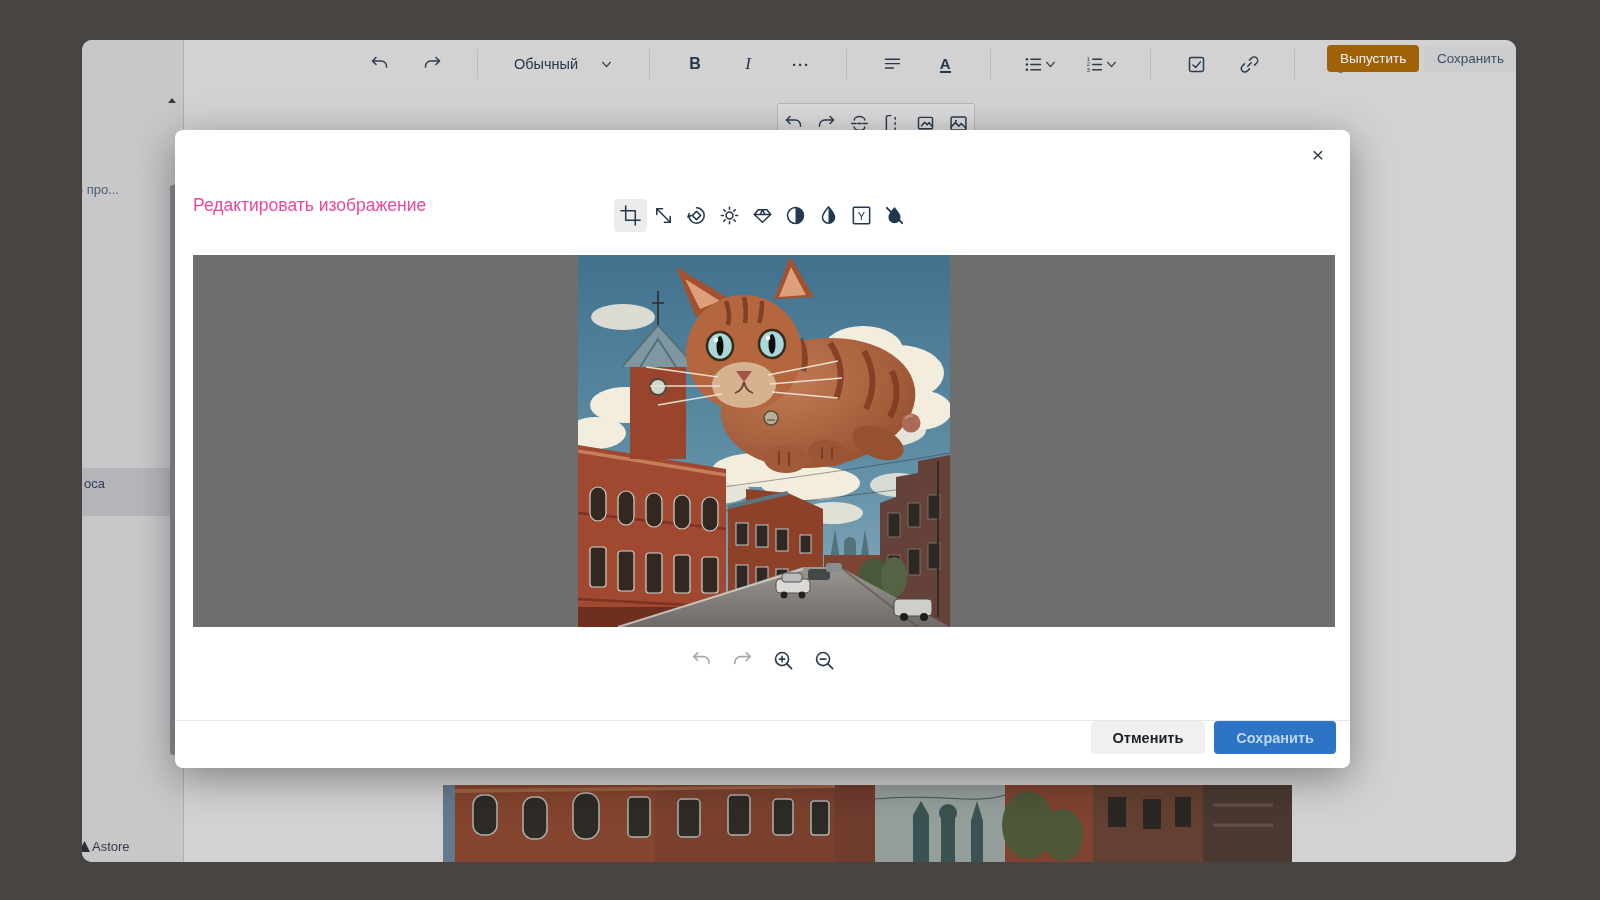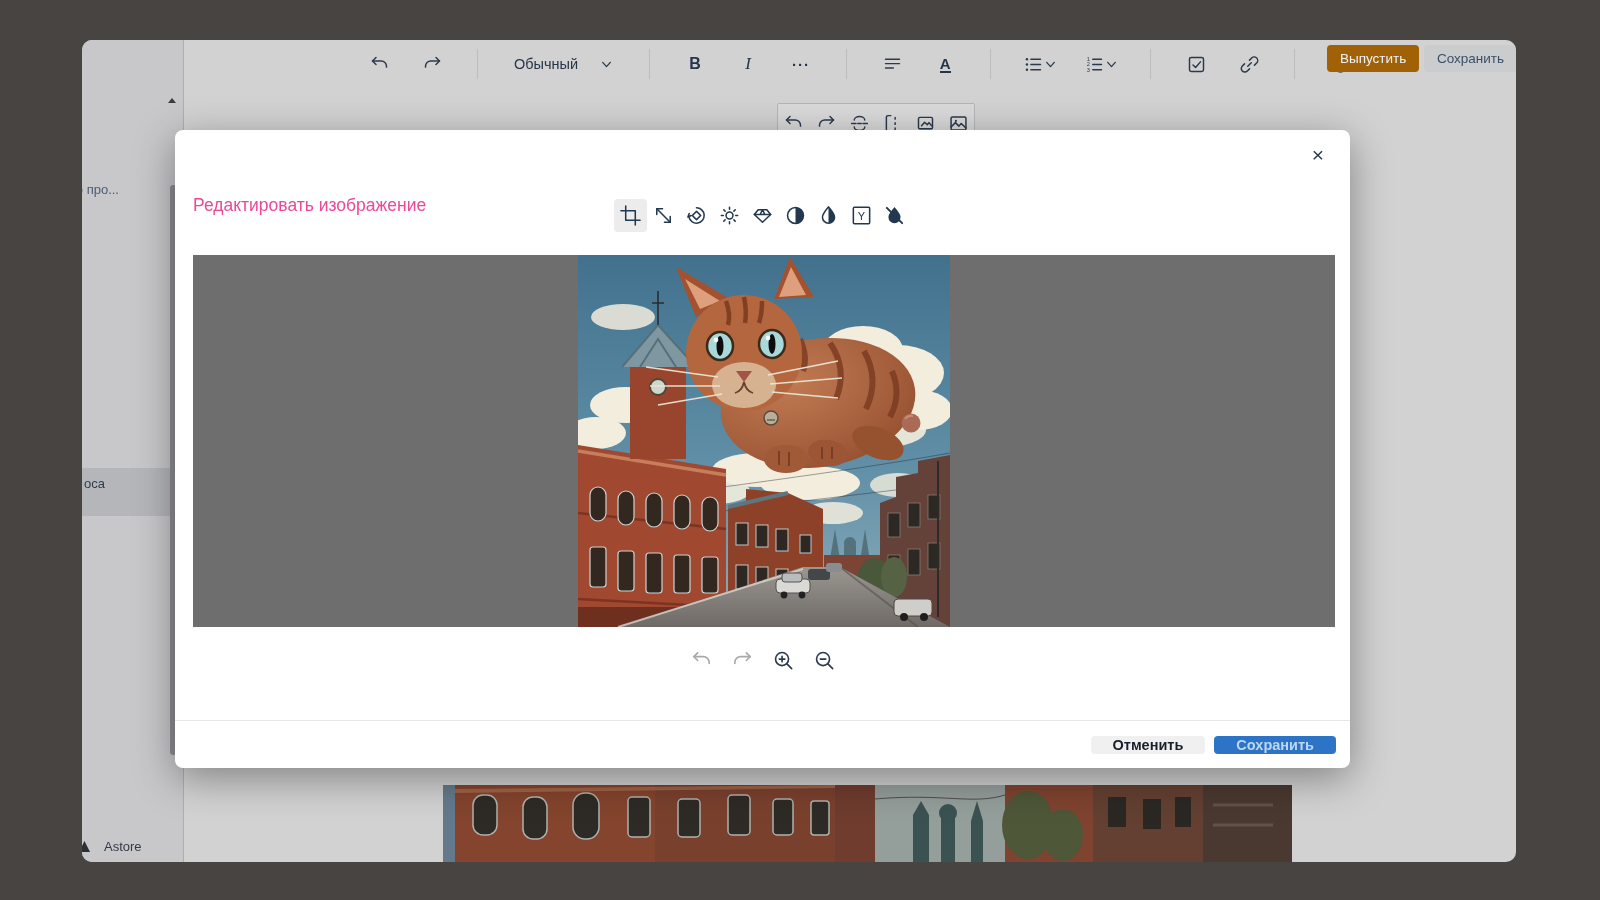--- a/index.html
+++ b/index.html
@@ -14,21 +14,21 @@
   #window {
     position:absolute; left:82px; top:40px; width:1434px; height:822px;
     background:#d2d2d3; border-radius:10px; overflow:hidden;
   }
   
   .sidebar { position:absolute; left:0; top:0; width:101px; height:100%; background:#c8c8cb; }
   .sidebar-divider { position:absolute; left:101px; top:0; width:1px; height:100%; background:#aeaeb0; }
   .sb-item-top { position:absolute; top:142px; left:-12px; font-size:13px; color:#4a5c72; white-space:nowrap; }
   .sb-item-sel { position:absolute; top:428px; left:0; width:101px; height:48px; background:#b5b6ba;
                  font-size:13px; line-height:32px; color:#2e3d4e; padding-left:2px; }
-  .sb-footer { position:absolute; bottom:8px; left:-3px; font-size:13px; color:#323b47; display:flex; align-items:center; gap:14px; }
+  .sb-footer { position:absolute; bottom:8px; left:-3px; font-size:13px; color:#323b47; display:flex; align-items:center; gap:2px; }
   .sb-logo { width:11px; height:11px; background:#2b2f36; clip-path:polygon(50% 0,100% 100%,0 100%); }
   .sb-scroll-up { position:absolute; left:86px; top:58px; width:0; height:0;
                   border-left:4px solid transparent; border-right:4px solid transparent; border-bottom:5px solid #3c3c3e; }
   .sb-scroll-thumb { position:absolute; left:88px; top:145px; width:7px; height:570px; background:#8f8f93; border-radius:3px; }
 
   
   .edit-toolbar { position:absolute; left:284px; top:0; height:48px; display:flex; align-items:center; gap:27px; }
   .tb-btn { display:flex; align-items:center; justify-content:center; min-width:26px; height:30px; border-radius:3px; cursor:default; }
   .tb-sep { width:1px; height:30px; background:#bcbcbe; margin:0 5px; }
   .tb-glyph { font-size:16px; color:#25354a; }
@@ -62,21 +62,21 @@
   .tool.active { background:#ececec; }
   .tool svg { width:23px; height:23px; stroke:#22384e; stroke-width:1.6; fill:none; stroke-linecap:round; stroke-linejoin:round; }
   .canvas { position:absolute; left:18px; top:125px; right:15px; height:372px; background:#6e6e6e;
             display:flex; justify-content:center; overflow:hidden; }
   .canvas svg.pic { width:372px; height:372px; display:block; }
   .controls-row { position:absolute; left:0; right:0; top:516px; display:flex; justify-content:center; align-items:center; gap:13px; }
   .ctrl { width:28px; height:28px; display:flex; align-items:center; justify-content:center; cursor:pointer; }
   .ctrl svg { width:23px; height:23px; fill:none; stroke-linecap:round; stroke-linejoin:round; stroke-width:1.7; }
   .modal-divider { position:absolute; left:0; right:0; top:590px; height:1px; background:#e7e7e8; }
   .modal-footer { position:absolute; right:14px; bottom:14px; display:flex; gap:9px; }
-  .btn-m { height:18px; display:flex; align-items:center; padding:0 22px; border-radius:4px;
+  .btn-m { height:33px; display:flex; align-items:center; padding:0 22px; border-radius:4px;
            font-size:14.5px; font-weight:700; cursor:pointer; }
   .btn-cancel { background:#f0f0f0; color:#18202b; }
   .btn-save { background:#2d74c7; color:#bdd7ee; }
 </style>
 </head>
 <body>
 
 <div id="window">
 
   <div class="sidebar">

